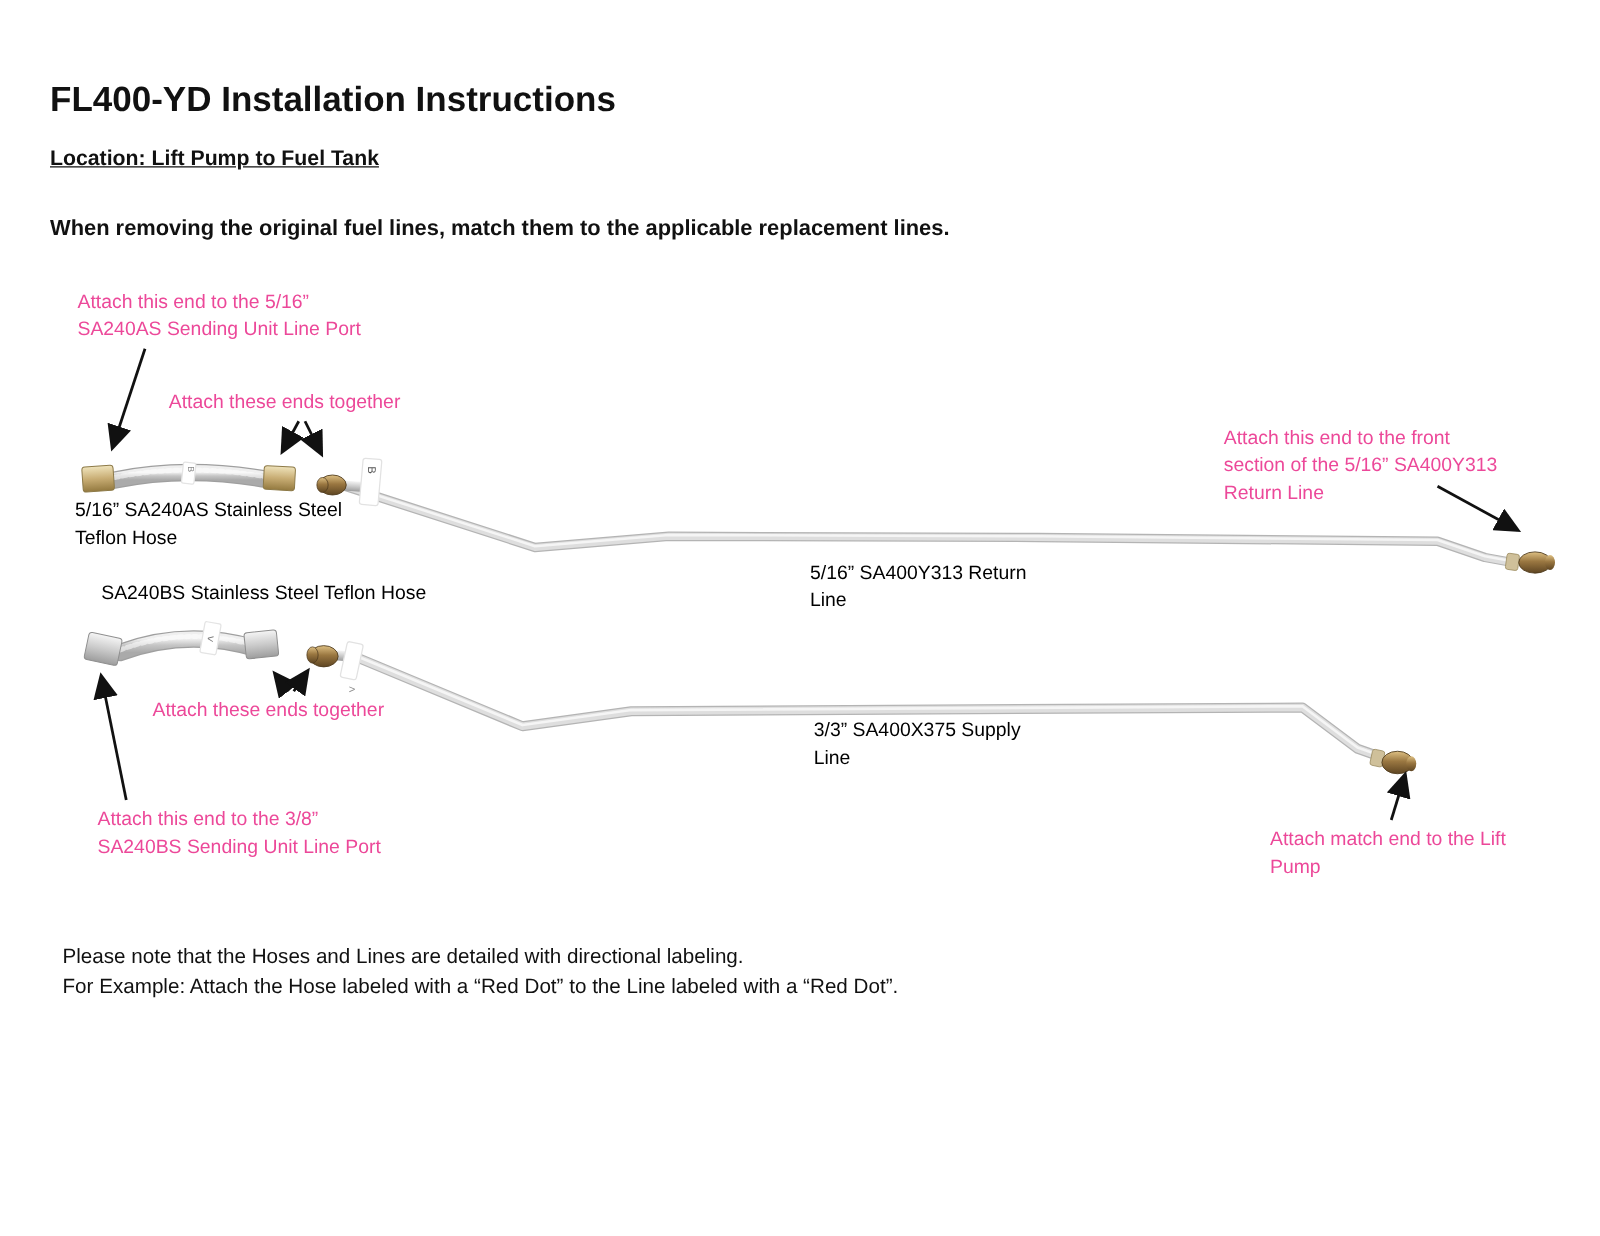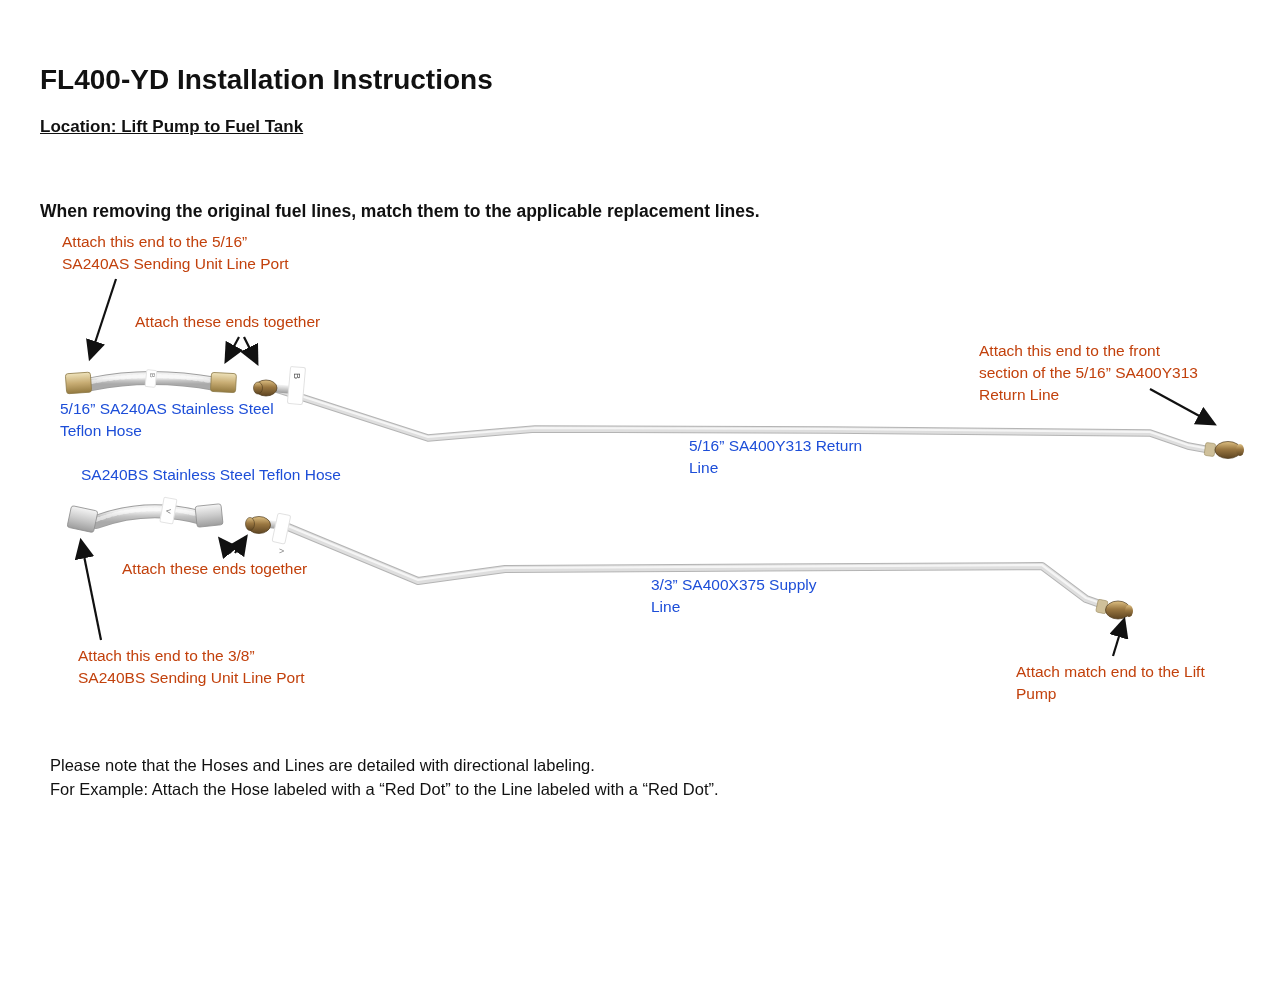--- a/index.html
+++ b/index.html
@@ -1,23 +1,23 @@
 <!DOCTYPE html>
 <html><head>
 <meta charset="utf-8">
 <style>
   html,body{margin:0;padding:0;background:#ffffff;}
   #page{position:relative;width:1280px;height:989px;background:#ffffff;overflow:hidden;
         font-family:"Liberation Sans",sans-serif;color:#111;padding-left:32px;}
   .abs{position:absolute;}
   #title{left:40px;top:64px;font-size:28px;font-weight:bold;letter-spacing:0px;}
   #location{left:40px;top:117px;font-size:17px;font-weight:bold;text-decoration:underline;}
-  #instruction{left:40px;top:172px;font-size:17.5px;font-weight:bold;margin-top:29px;}
-  .callout{font-size:15.5px;line-height:22px;color:#c2410c;}
-  .partlabel{font-size:15.5px;line-height:22px;color:#1d4ed8;}
+  #instruction{left:40px;top:172px;font-size:17.5px;font-weight:bold;}
+  .callout{font-size:15.5px;line-height:22px;color:#ec4899;}
+  .partlabel{font-size:15.5px;line-height:22px;color:#000000;}
   #note{left:50px;top:754px;font-size:16.5px;line-height:23.5px;font-weight:normal;}
   svg{position:absolute;left:0;top:0;}
   .lbl-line{white-space:nowrap;}
 </style>
 </head>
 <body>
 
 <div id="page">
 
   <div id="title" class="abs">FL400-YD Installation Instructions</div>
@@ -136,21 +136,21 @@
     <div class="lbl-line">SA240AS Sending Unit Line Port</div>
   </div>
 
   <div class="abs callout lbl-line" style="left:135px;top:311px;">Attach these ends together</div>
 
   <div class="abs partlabel" style="left:60px;top:398px;">
     <div class="lbl-line">5/16” SA240AS Stainless Steel</div>
     <div class="lbl-line">Teflon Hose</div>
   </div>
 
-  <div class="abs partlabel" style="left:648px;top:435px;margin-left:41px;">
+  <div class="abs partlabel" style="left:648px;top:448px;">
     <div class="lbl-line">5/16” SA400Y313 Return</div>
     <div class="lbl-line">Line</div>
   </div>
 
   <div class="abs callout" style="left:979px;top:340px;">
     <div class="lbl-line">Attach this end to the front</div>
     <div class="lbl-line">section of the 5/16” SA400Y313</div>
     <div class="lbl-line">Return Line</div>
   </div>
 

